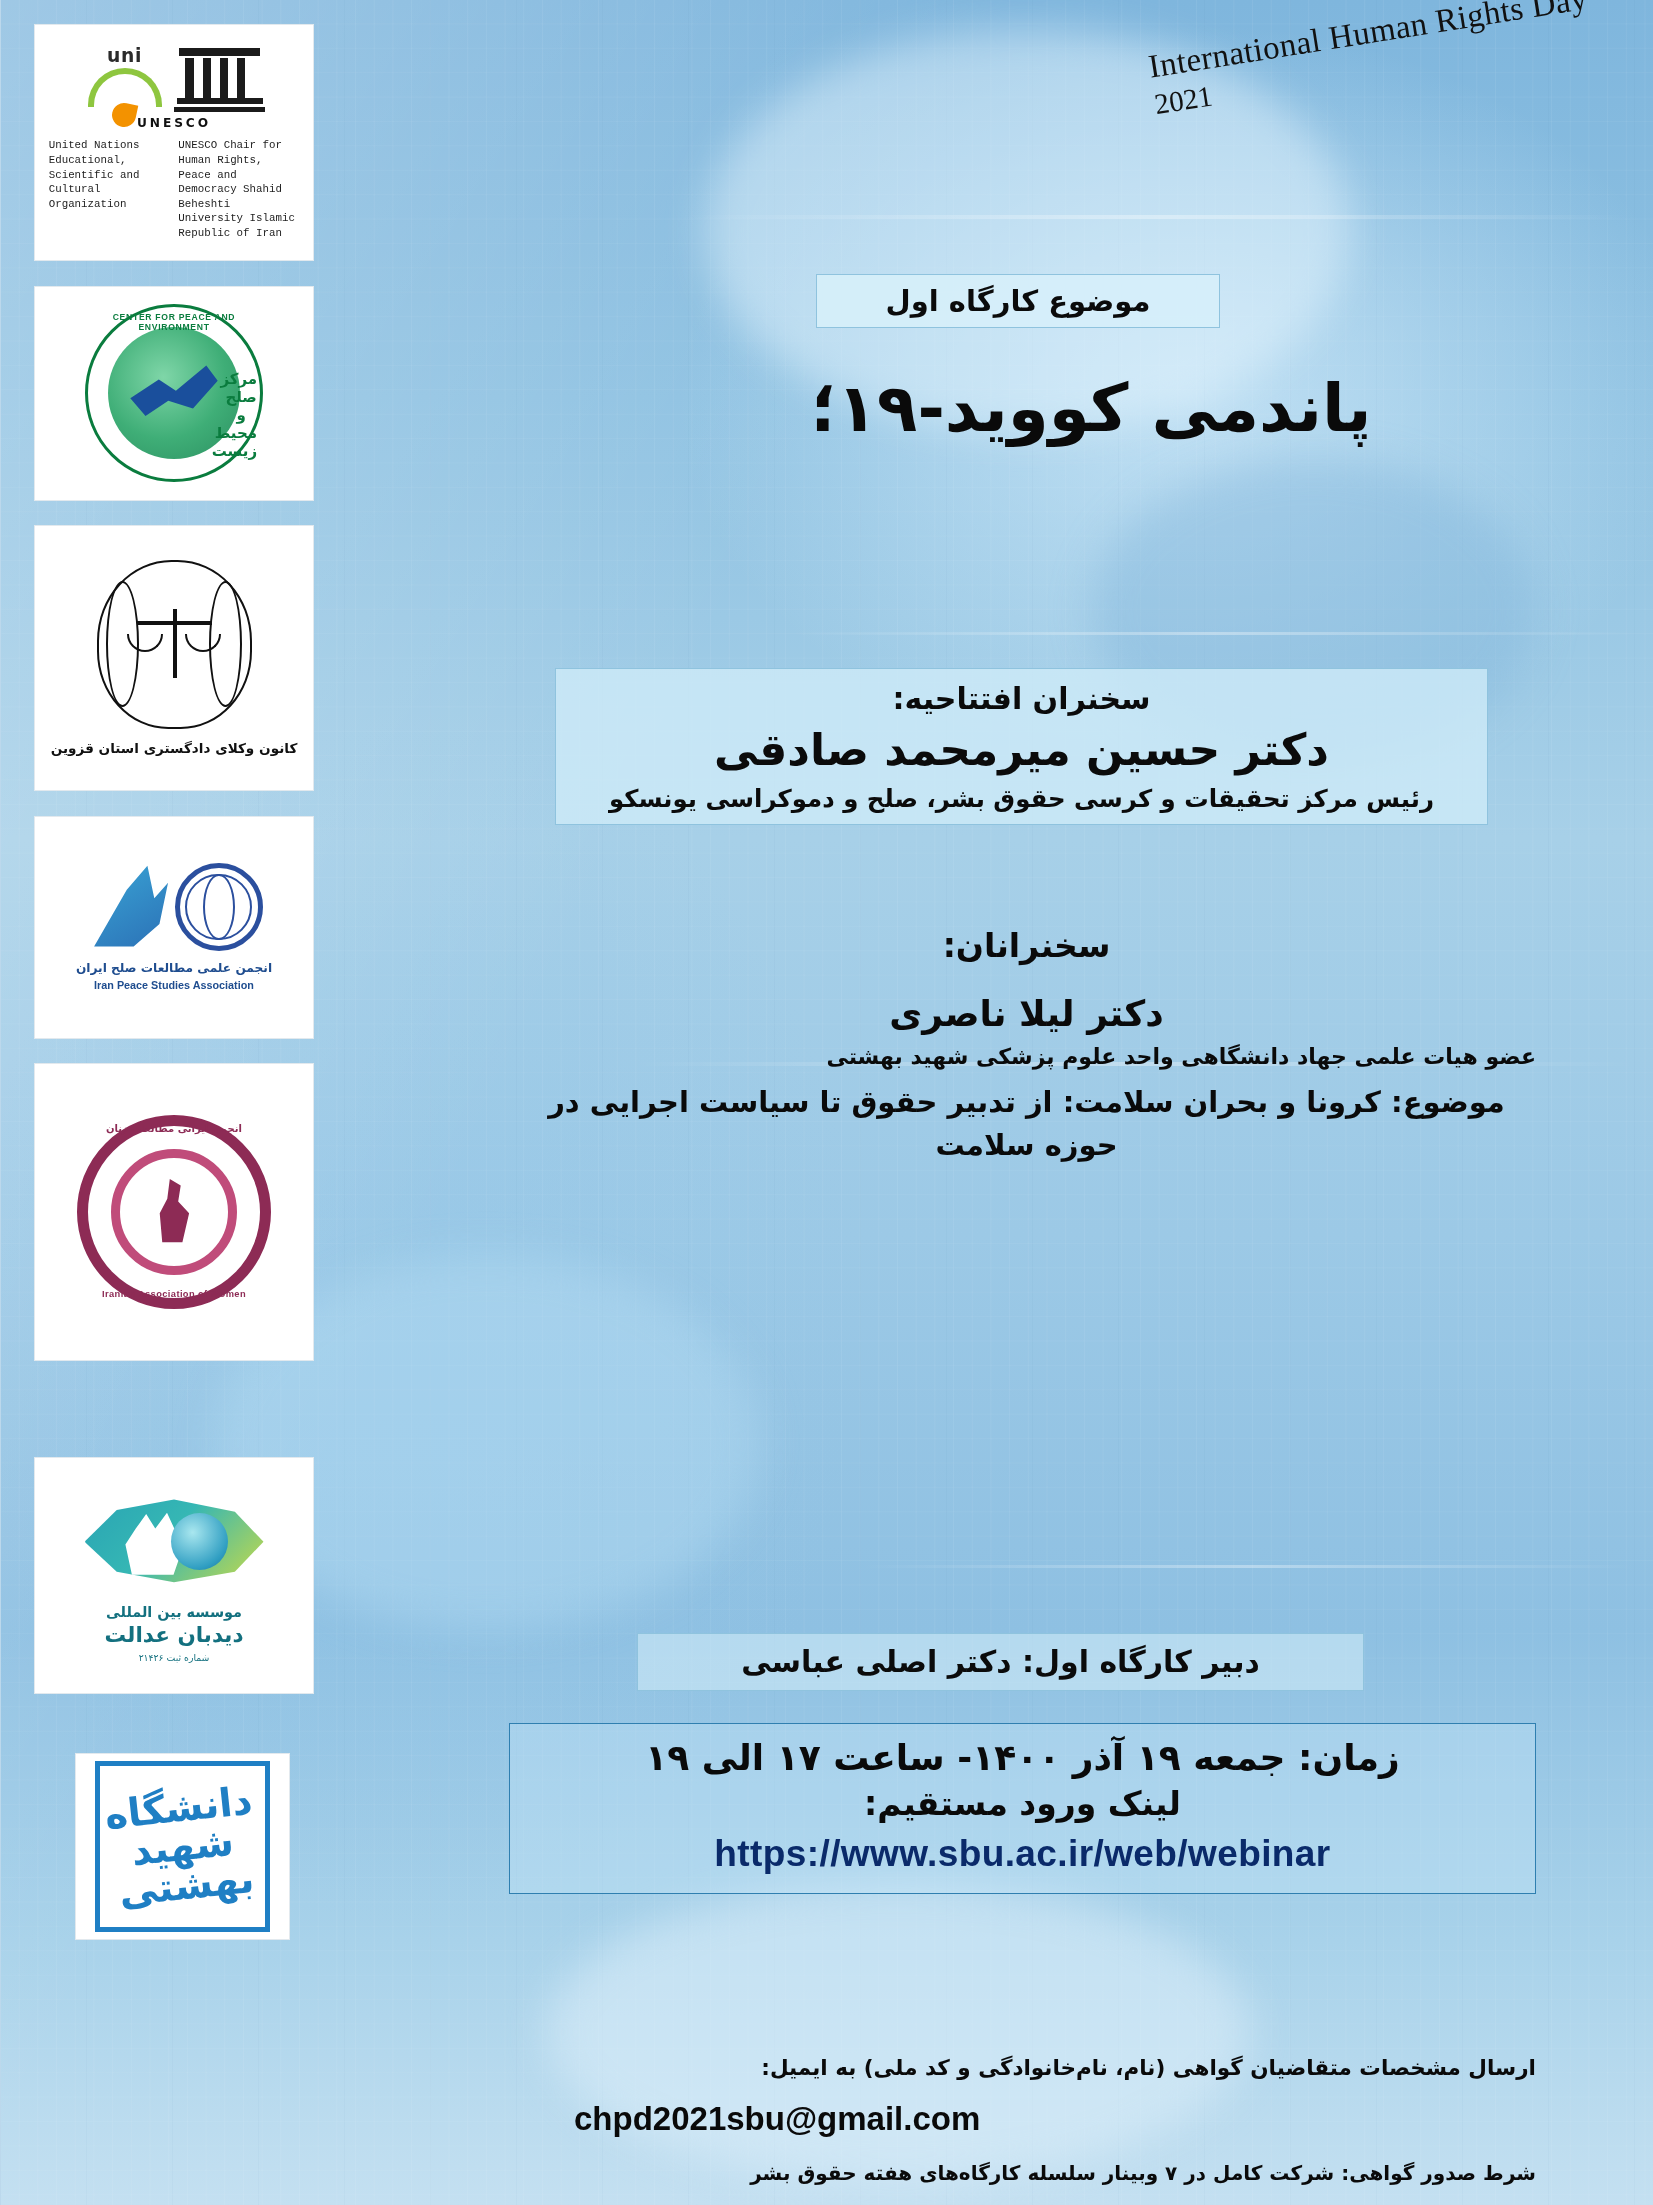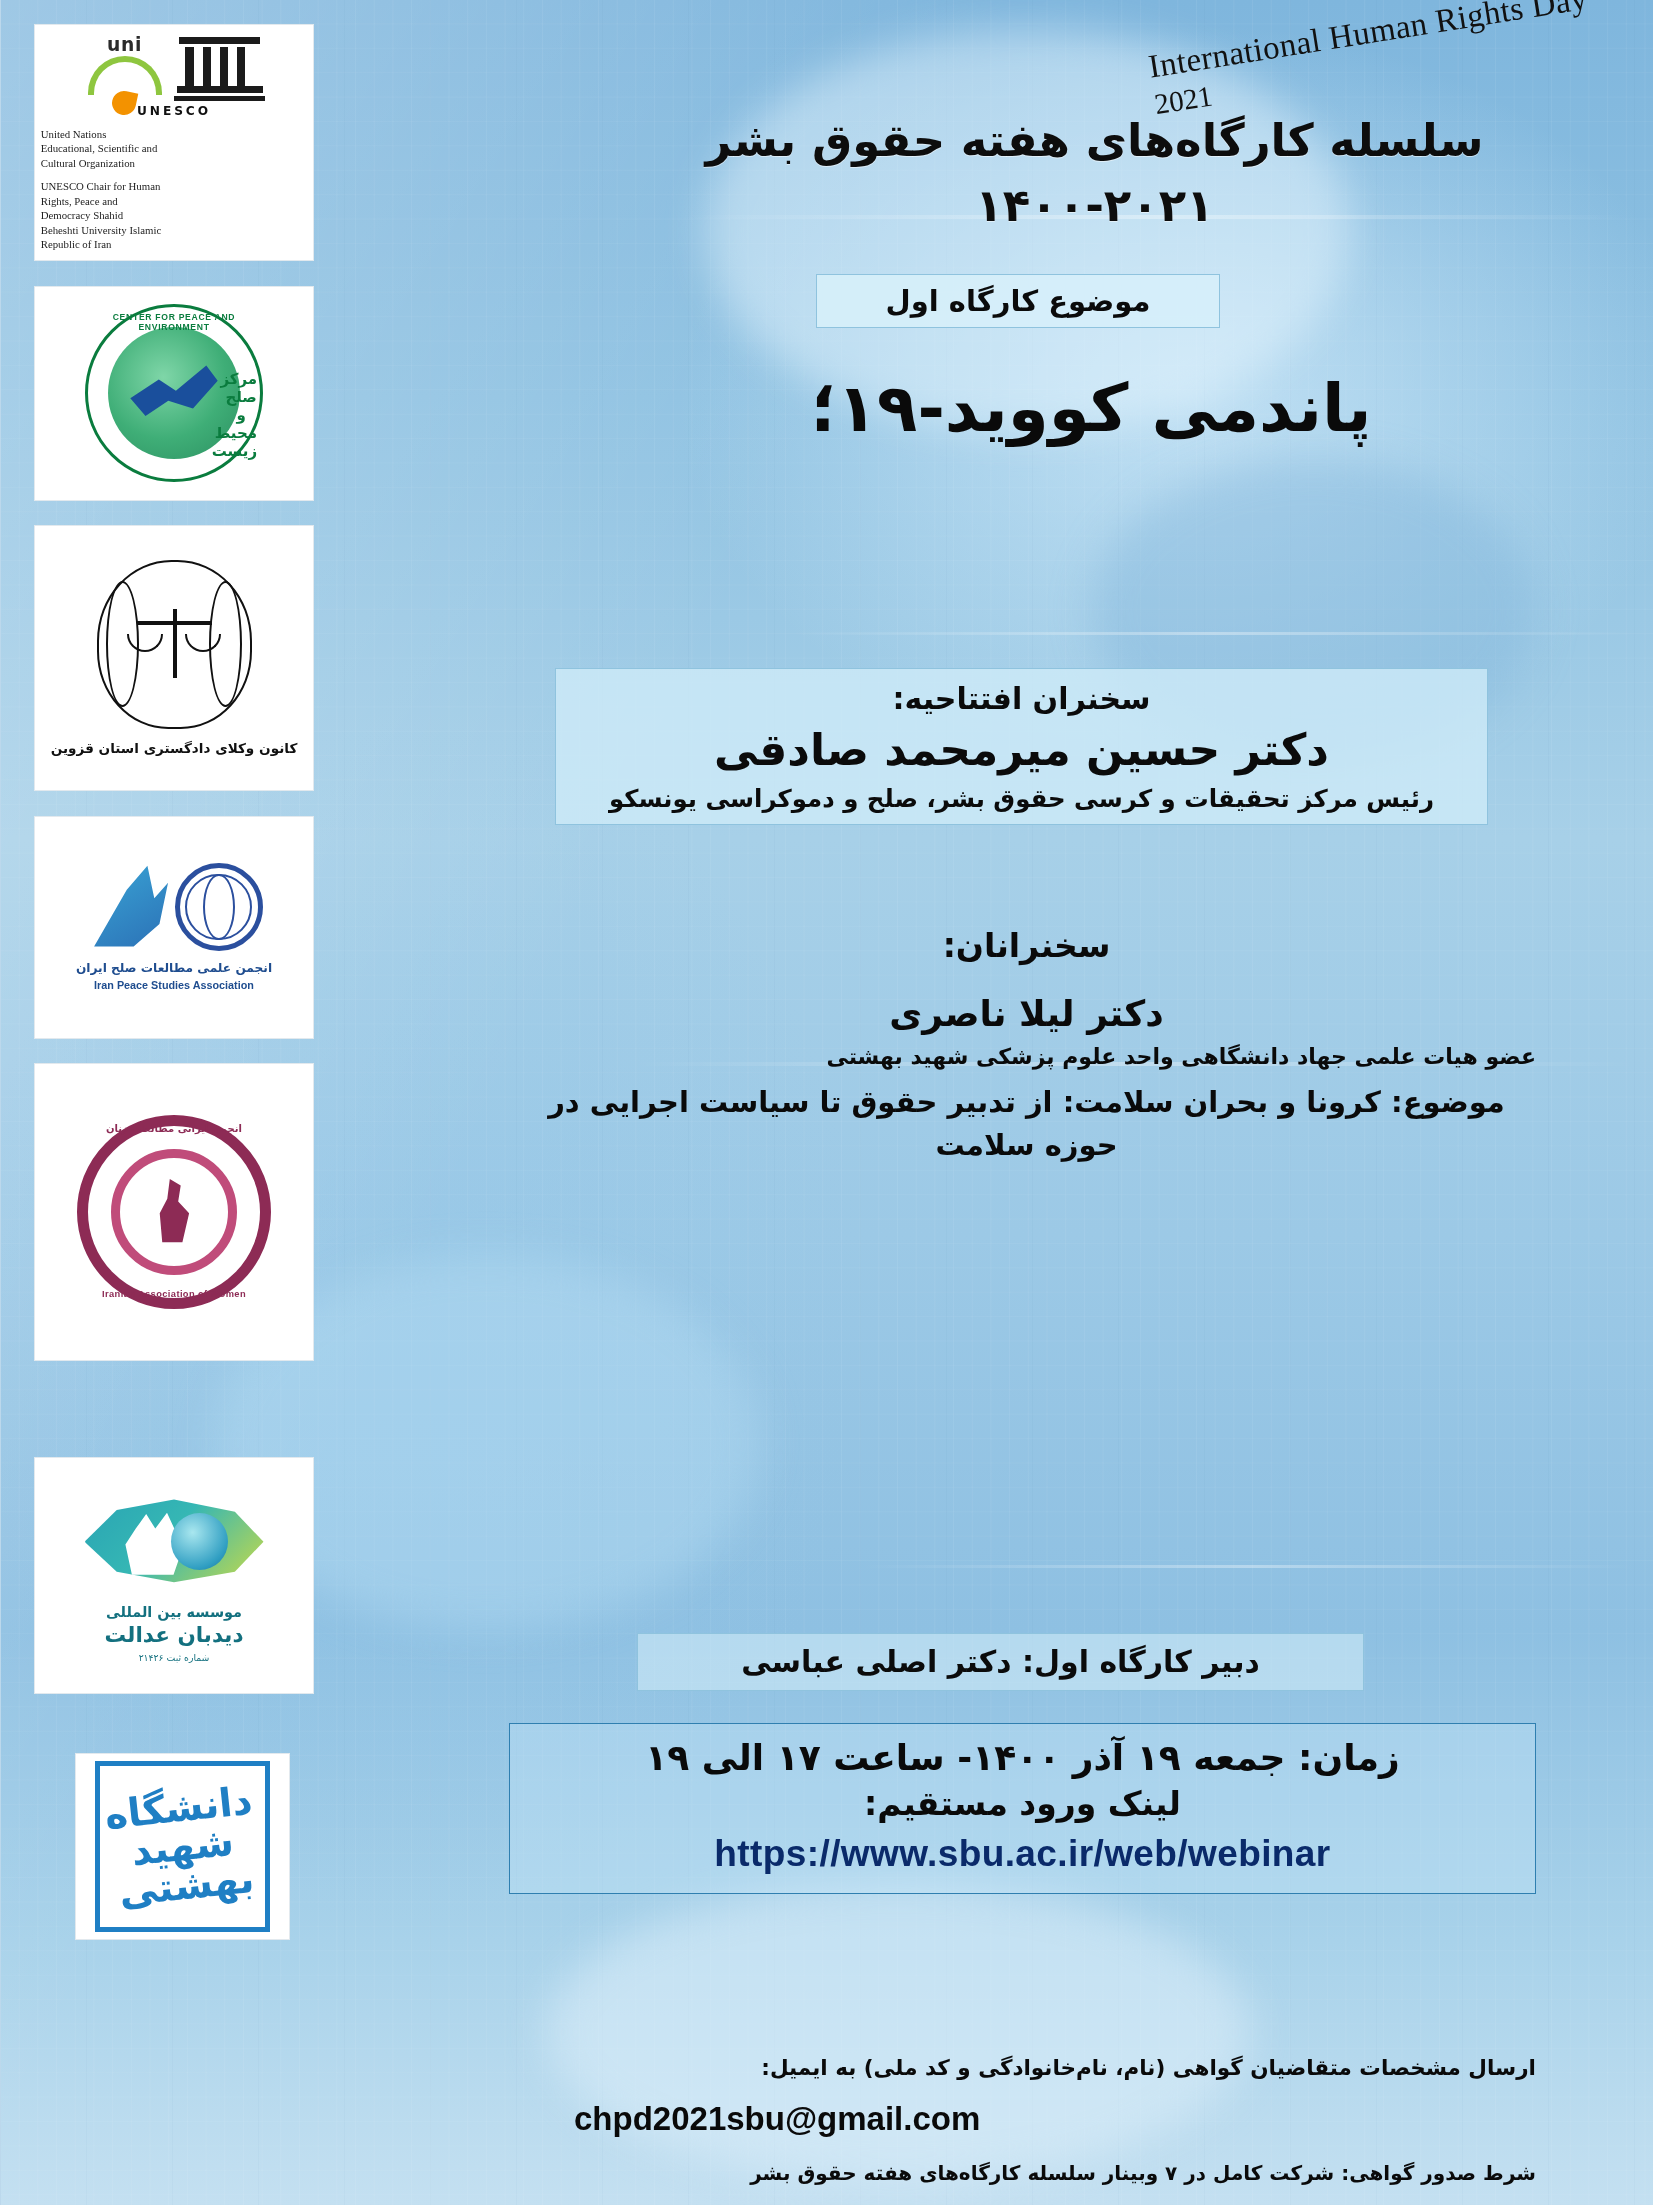--- a/index.html
+++ b/index.html
@@ -111,31 +111,30 @@
   }
   .uni-mark .arc {
     width: 62px; height: 33px; border: 6.5px solid #8ec63f; border-bottom: none;
     border-radius: 62px 62px 0 0; margin: 1.4px auto 0;
   }
   .uni-mark .dove {
     width: 24.4px; height: 24.4px; background: #f39200; border-radius: 50% 0 50% 50%;
     transform: rotate(12deg); margin: -4.3px auto 0;
   }
   .logo-caption {
-    font-family: Liberation Serif, serif;
+    font-family: Liberation Mono, monospace;
     direction: ltr;
     font-size: 10.8px;
     line-height: 1.35;
     color: #1d1d1d;
     margin-top: 8.6px;
     display: flex;
     gap: 8.6px;
     justify-content: center;
     width: 100%;
-    flex-direction: column;
   }
   .logo-caption .lc-col { text-align: left; max-width: 121px; }
 
   .cpe-ring {
     width: 172px; height: 172px; border-radius: 50%;
     border: 3.6px solid #0a7c3e;
     display: flex; align-items: center; justify-content: center;
     position: relative; background: #fff;
   }
   .cpe-inner {
@@ -484,24 +483,20 @@
 
   </div>
 
   <div class="content">
 
     <div class="ihrd">
       <div class="line1">International Human Rights Day</div>
       <div class="line2">2021</div>
     </div>
 
-    <div class="series-title">
-      <div>سلسله کارگاه‌های هفته حقوق بشر</div>
-      <div>۱۴۰۰-۲۰۲۱</div>
-    </div>
 
     <div class="chip chip-topic">موضوع کارگاه اول</div>
 
     <div class="main-title">
       <div>پاندمی کووید-۱۹؛</div>
     </div>
 
     <div class="panel panel-opening">
       <div class="role">سخنران افتتاحیه:</div>
       <div class="name">دکتر حسین میرمحمد صادقی</div>

